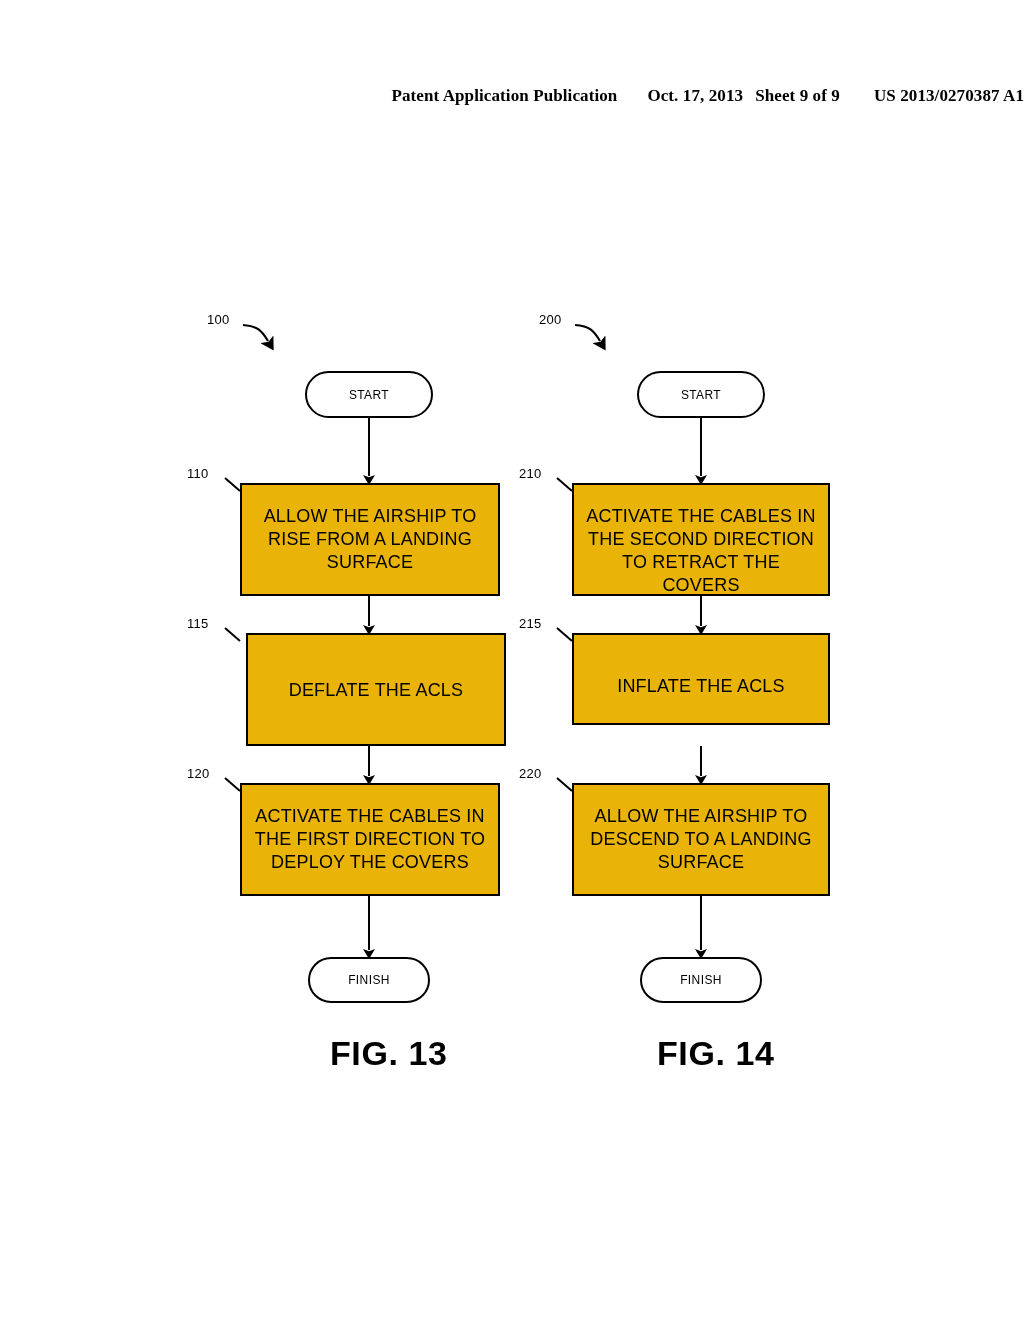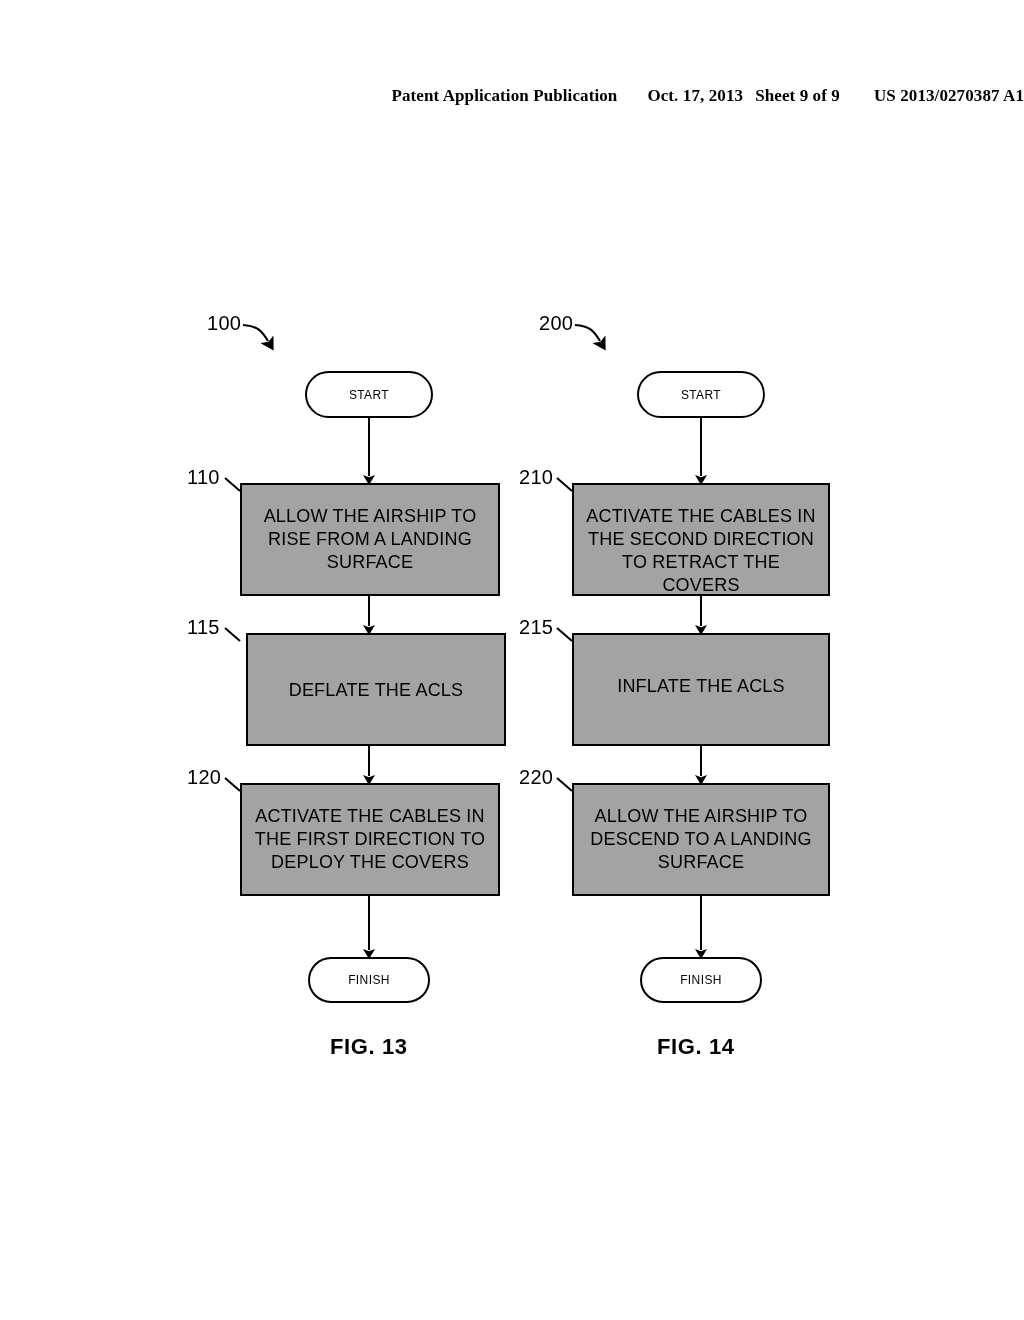--- a/index.html
+++ b/index.html
@@ -56,43 +56,43 @@
     align-items: center;
     justify-content: center;
     font-size: 12px;
     letter-spacing: 0.4px;
   }
 
   .pbox {
     position: absolute;
     box-sizing: border-box;
     border: 2px solid #000;
-    background: #a3a3a3;
+    background: #eab308;
     display: flex;
     justify-content: center;
     font-size: 18px;
     line-height: 23px;
     letter-spacing: 0.2px;
     text-align: center;
   }
   .pbox .txt { width: 96%; }
   .pbox.top-text { align-items: flex-start; padding-top: 20px; }
   .pbox.mid-text { align-items: flex-start; padding-top: 44px; }
   .pbox.mid-text-2 { align-items: flex-start; padding-top: 40px; }
 
   .refnum {
     position: absolute;
-    font-size: 20px;
+    font-size: 13px;
     letter-spacing: 0.3px;
     white-space: nowrap;
   }
 
   .figcap {
     position: absolute;
-    font-size: 22px;
+    font-size: 34px;
     font-weight: bold;
     letter-spacing: 0.6px;
     white-space: nowrap;
   }
 </style>
 </head>
 <body>
 
 <div class="page">
 
@@ -185,21 +185,21 @@
     <div class="pbox top-text" style="left:572px; top:483px; width:258px; height:113px;">
       <div class="txt">
         <div>ACTIVATE THE CABLES IN</div>
         <div>THE SECOND DIRECTION</div>
         <div>TO RETRACT THE</div>
         <div>COVERS</div>
       </div>
     </div>
 
     <div class="refnum" style="left:519px; top:616px;">215</div>
-    <div class="pbox mid-text-2" style="left:572px; top:633px; width:258px; height:113px;">
+    <div class="pbox mid-text-2" style="left:572px; top:633px; width:258px; height:92px;">
       <div class="txt">
         <div>INFLATE THE ACLS</div>
       </div>
     </div>
 
     <div class="refnum" style="left:519px; top:766px;">220</div>
     <div class="pbox top-text" style="left:572px; top:783px; width:258px; height:113px;">
       <div class="txt">
         <div>ALLOW THE AIRSHIP TO</div>
         <div>DESCEND TO A LANDING</div>

